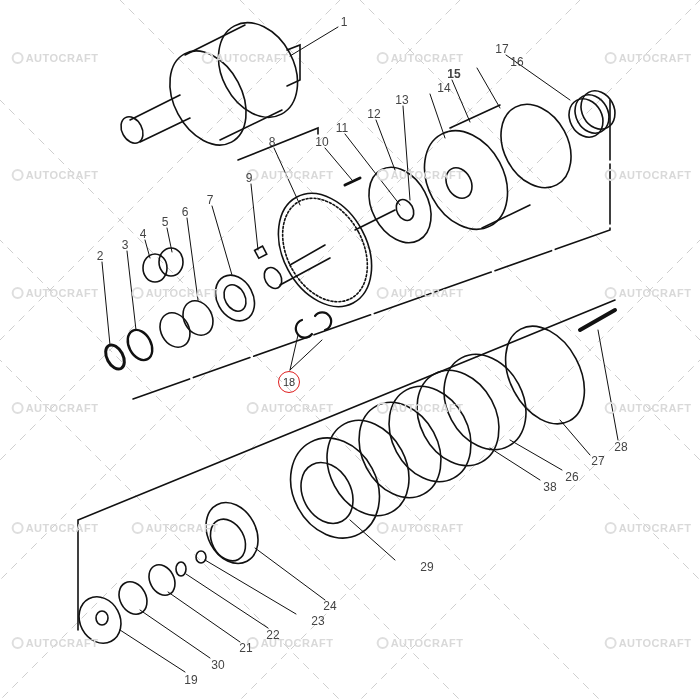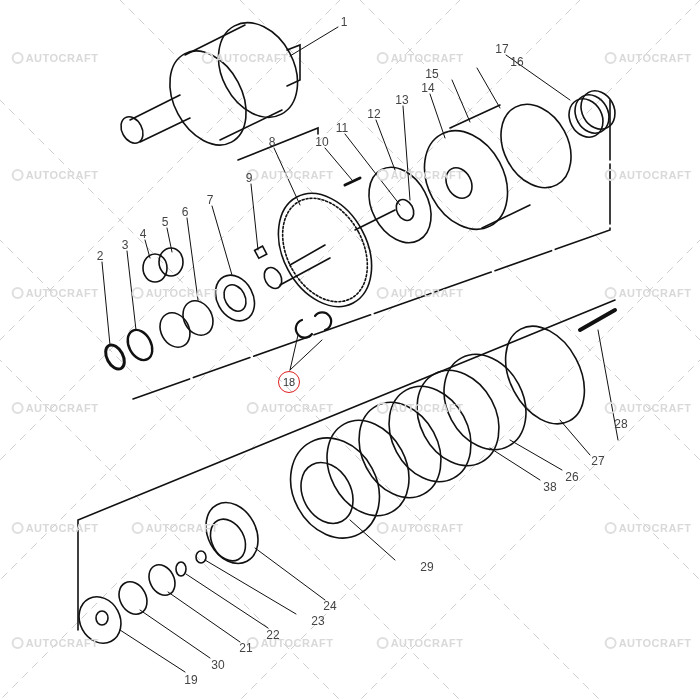--- a/index.html
+++ b/index.html
@@ -237,30 +237,30 @@
       <div class="callout" style="left: 143px; top: 234px;">4</div>
       <div class="callout" style="left: 165px; top: 222px;">5</div>
       <div class="callout" style="left: 185px; top: 212px;">6</div>
       <div class="callout" style="left: 210px; top: 200px;">7</div>
       <div class="callout" style="left: 272px; top: 142px;">8</div>
       <div class="callout" style="left: 249px; top: 178px;">9</div>
       <div class="callout" style="left: 322px; top: 142px;">10</div>
       <div class="callout" style="left: 342px; top: 128px; text-align: right;">11</div>
       <div class="callout" style="left: 374px; top: 114px;">12</div>
       <div class="callout" style="left: 402px; top: 100px;">13</div>
-      <div class="callout" style="left: 428px; top: 88px;">14</div>
-      <div class="callout" style="left: 432px; top: 74px;">15</div>
+      <div class="callout" style="left: 444px; top: 88px;">14</div>
+      <div class="callout" style="left: 454px; top: 74px; font-weight: bold;">15</div>
       <div class="callout" style="left: 474px; top: 62px; margin-left: 43px;">16</div>
       <div class="callout" style="left: 502px; top: 49px;">17</div>
       <div class="callout hl" style="left: 289px; top: 382px; border-color: rgb(224, 32, 32);">18</div>
       <div class="callout" style="left: 191px; top: 680px;">19</div>
       <div class="callout" style="left: 218px; top: 665px;">30</div>
       <div class="callout" style="left: 246px; top: 648px;">21</div>
       <div class="callout" style="left: 273px; top: 635px;">22</div>
       <div class="callout" style="left: 302px; top: 621px; margin-left: 16px;">23</div>
       <div class="callout" style="left: 330px; top: 606px;">24</div>
       <div class="callout" style="left: 550px; top: 487px;">38</div>
       <div class="callout" style="left: 572px; top: 477px;">26</div>
       <div class="callout" style="left: 598px; top: 461px;">27</div>
-      <div class="callout" style="left: 621px; top: 424px;">28</div>
+      <div class="callout" style="left: 621px; top: 447px;">28</div>
       <div class="callout" style="left: 427px; top: 567px; text-align: right;">29</div>
     </div>
 </div>
 
 </body></html>

